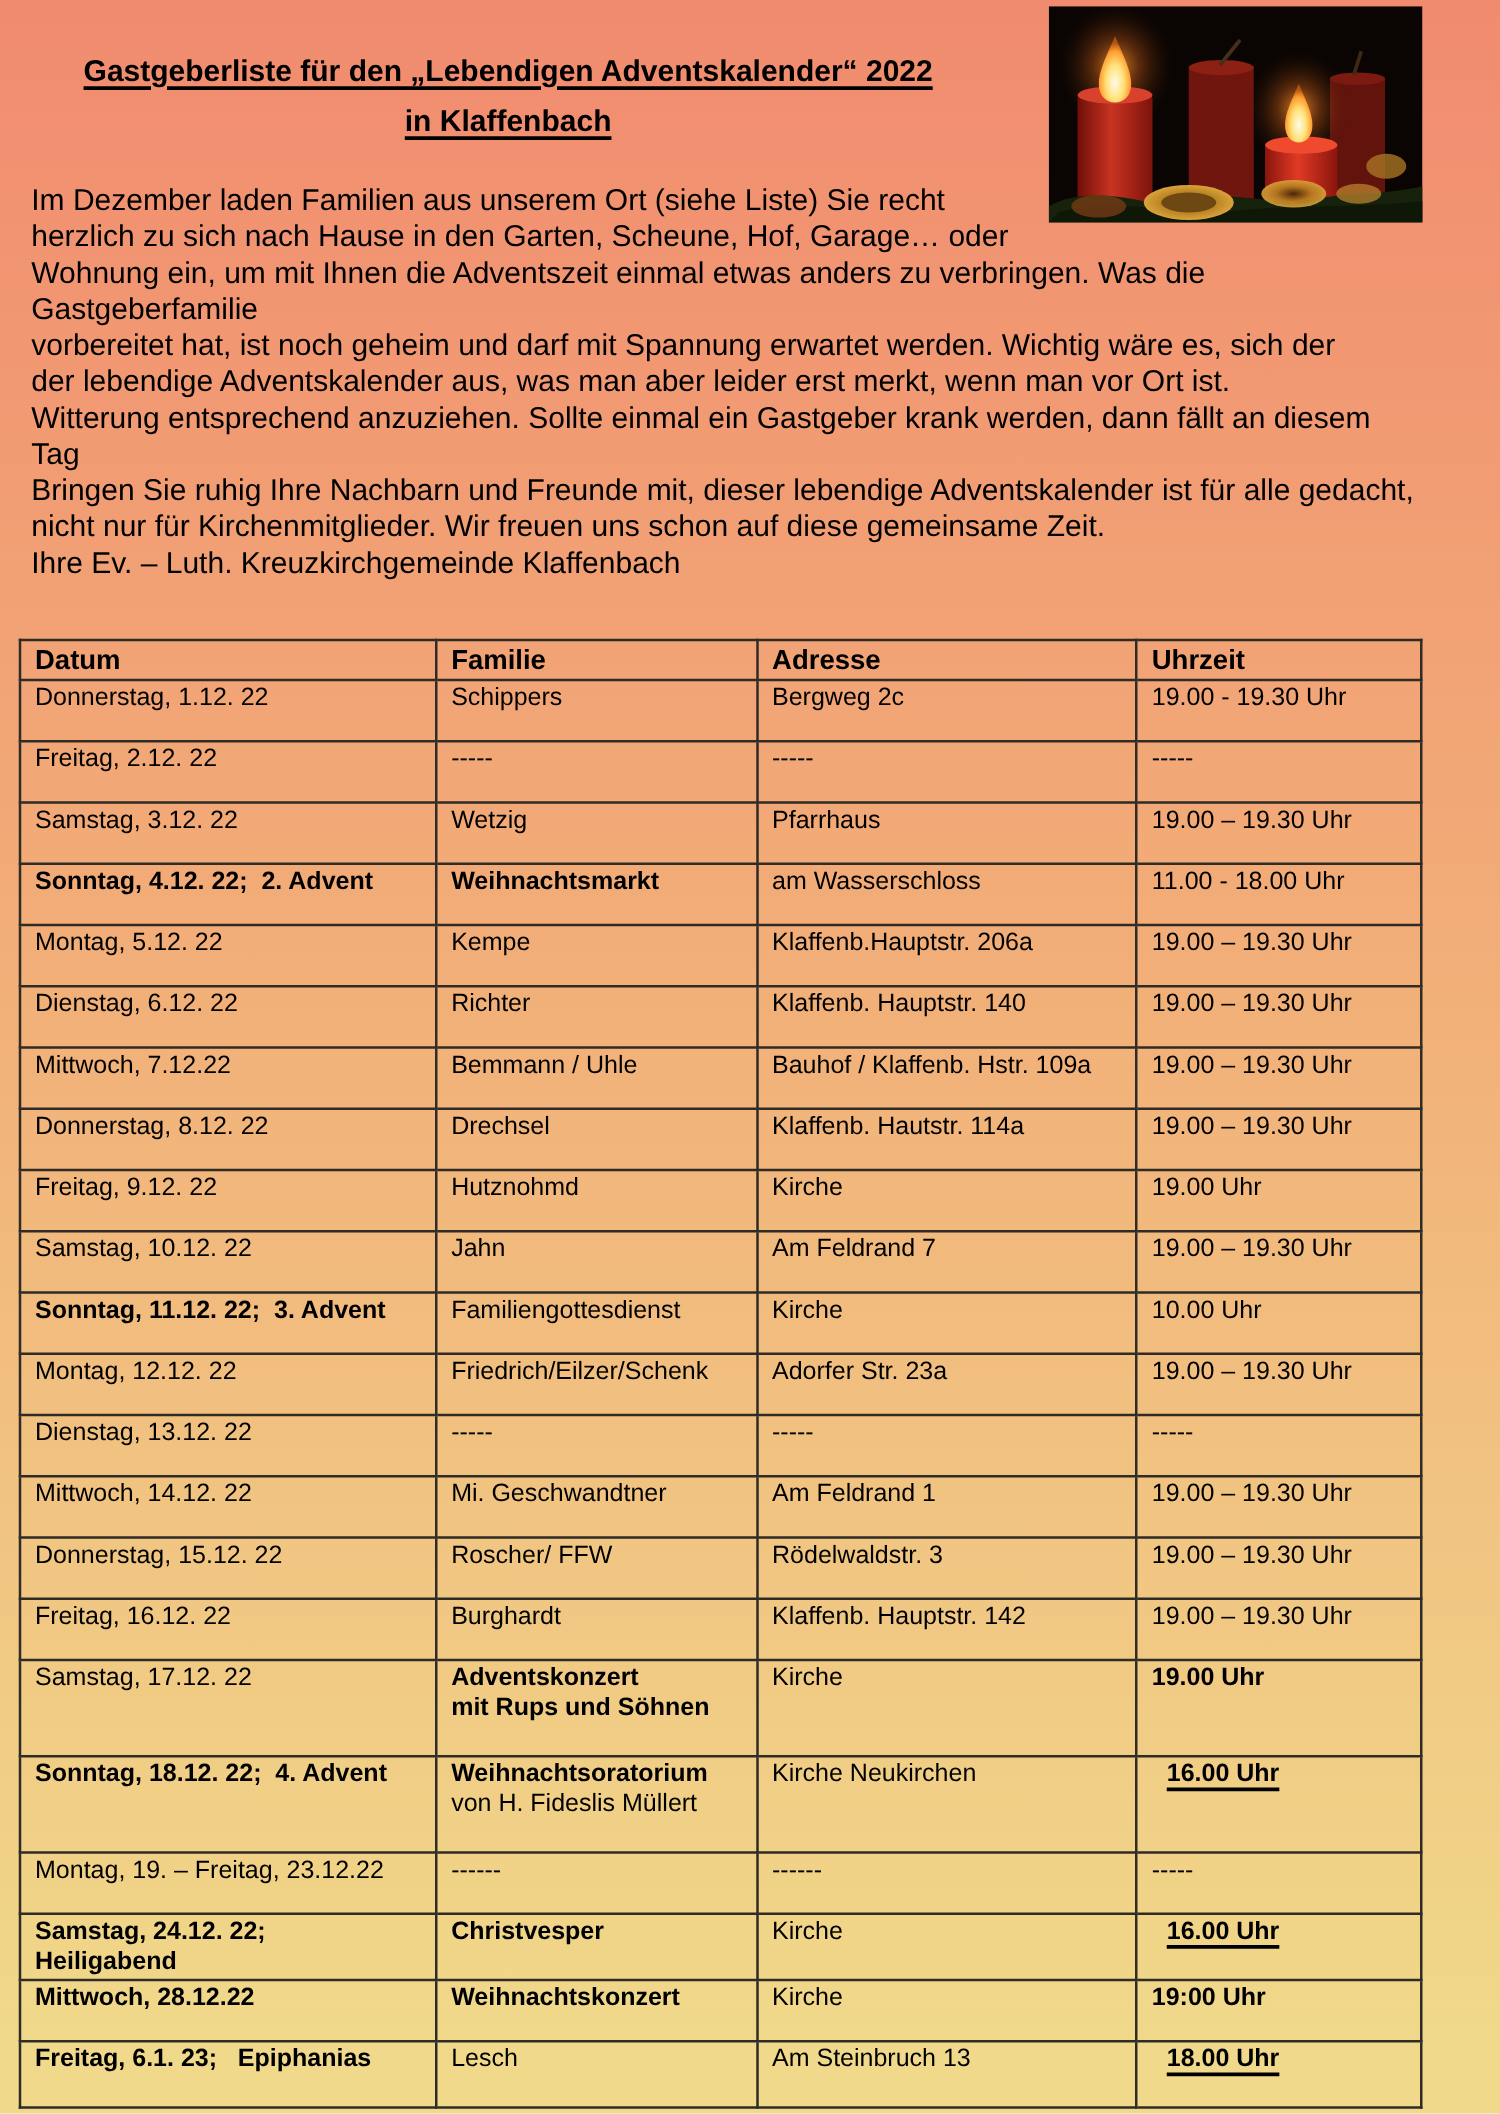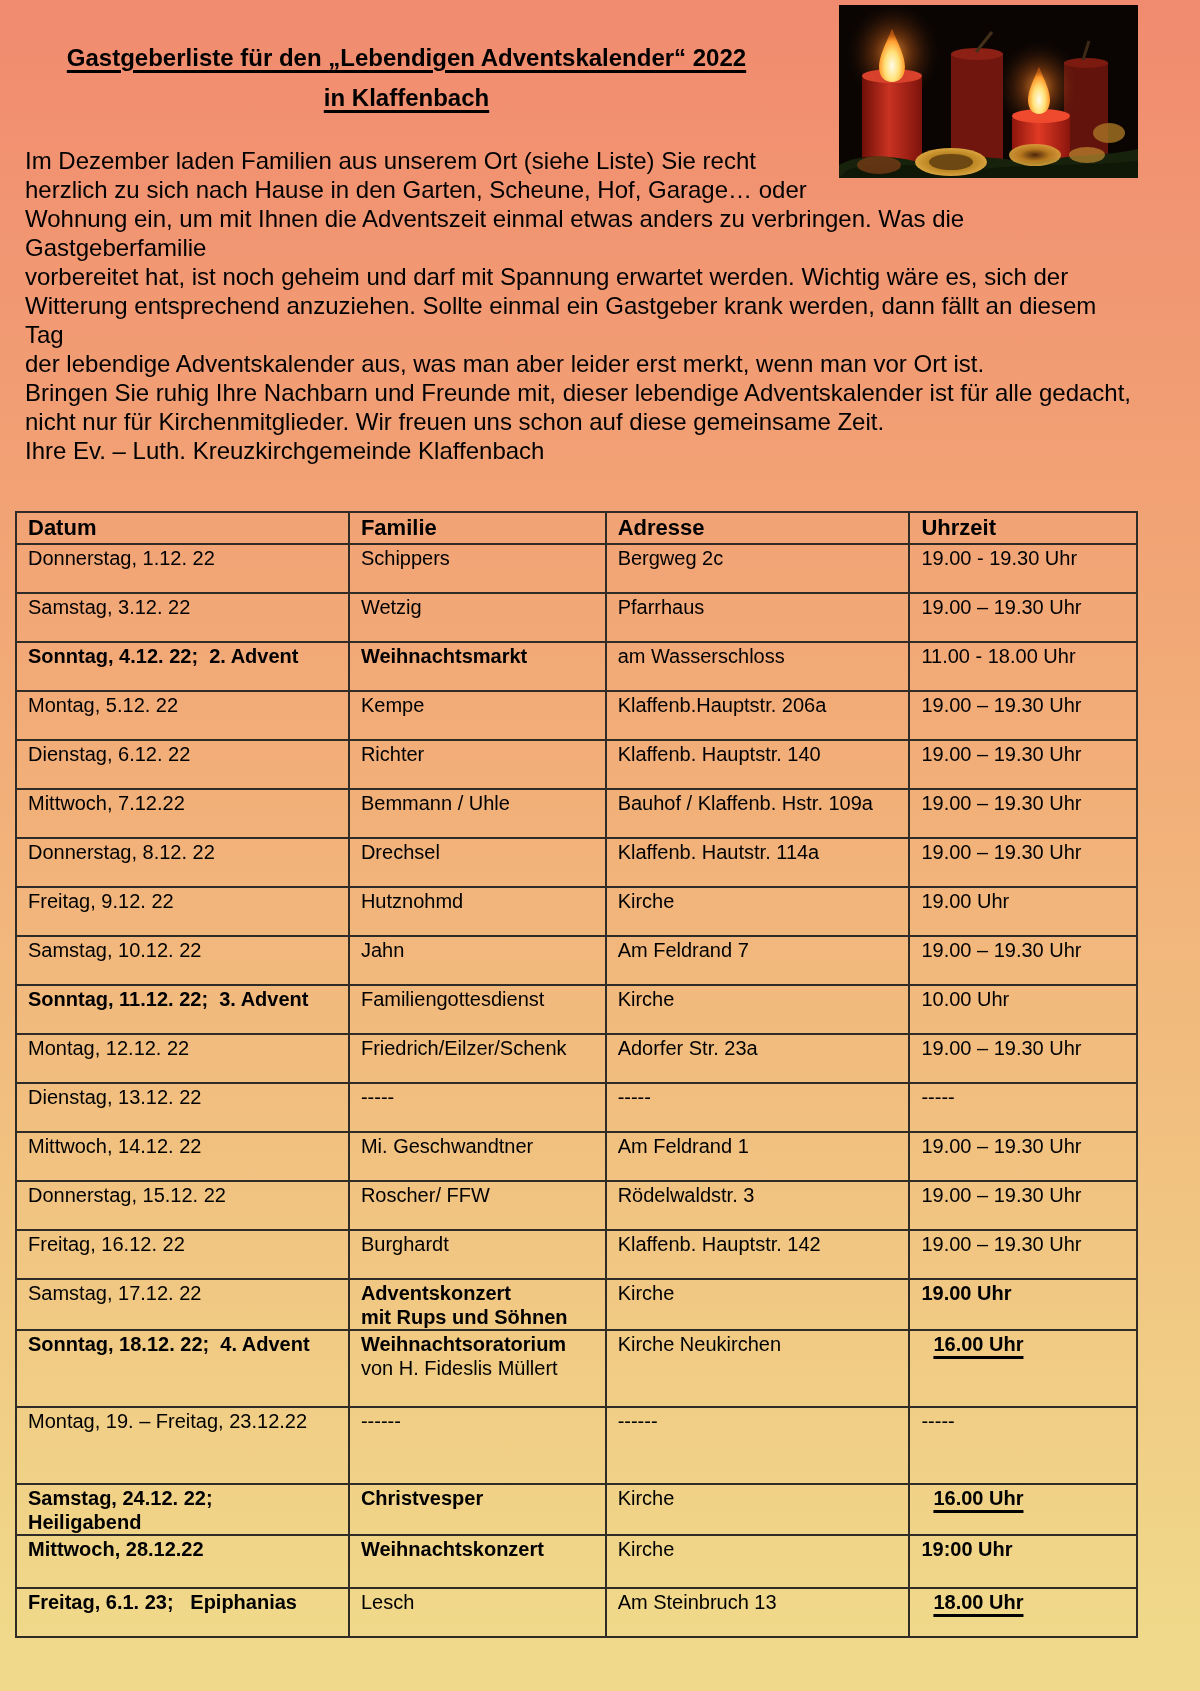--- a/index.html
+++ b/index.html
@@ -138,22 +138,22 @@
   <h1 class="title">
     <span class="title-line">Gastgeberliste für den „Lebendigen Adventskalender“ 2022</span>
     <span class="title-line">in Klaffenbach</span>
   </h1>
 
   <div class="intro" id="intro">
       <div class="intro-line">Im Dezember laden Familien aus unserem Ort (siehe Liste) Sie recht</div>
       <div class="intro-line">herzlich zu sich nach Hause in den Garten, Scheune, Hof, Garage… oder</div>
       <div class="intro-line">Wohnung ein, um mit Ihnen die Adventszeit einmal etwas anders zu verbringen. Was die Gastgeberfamilie</div>
       <div class="intro-line">vorbereitet hat, ist noch geheim und darf mit Spannung erwartet werden. Wichtig wäre es, sich der</div>
+      <div class="intro-line">der lebendige Adventskalender aus, was man aber leider erst merkt, wenn man vor Ort ist.</div>
       <div class="intro-line">Witterung entsprechend anzuziehen. Sollte einmal ein Gastgeber krank werden, dann fällt an diesem Tag</div>
-      <div class="intro-line">der lebendige Adventskalender aus, was man aber leider erst merkt, wenn man vor Ort ist.</div>
       <div class="intro-line">Bringen Sie ruhig Ihre Nachbarn und Freunde mit, dieser lebendige Adventskalender ist für alle gedacht,</div>
       <div class="intro-line">nicht nur für Kirchenmitglieder. Wir freuen uns schon auf diese gemeinsame Zeit.</div>
       <div class="intro-line">Ihre Ev. – Luth. Kreuzkirchgemeinde Klaffenbach</div>
     </div>
 
   <table class="schedule">
     <colgroup>
       <col style="width:29.7%">
       <col style="width:22.9%">
       <col style="width:27.1%">
@@ -177,20 +177,34 @@
           </td>
           <td>
             <div class="cell-line">Bergweg 2c</div>
           </td>
           <td>
             <div class="cell-line">19.00 - 19.30 Uhr</div>
           </td>
         </tr>
         <tr>
           <td>
+            <div class="cell-line">Freitag, 2.12. 22</div>
+          </td>
+          <td>
+            <div class="cell-line">-----</div>
+          </td>
+          <td>
+            <div class="cell-line">-----</div>
+          </td>
+          <td>
+            <div class="cell-line">-----</div>
+          </td>
+        </tr>
+        <tr>
+          <td>
             <div class="cell-line">Samstag, 3.12. 22</div>
           </td>
           <td>
             <div class="cell-line">Wetzig</div>
           </td>
           <td>
             <div class="cell-line">Pfarrhaus</div>
           </td>
           <td>
             <div class="cell-line">19.00 – 19.30 Uhr</div>

